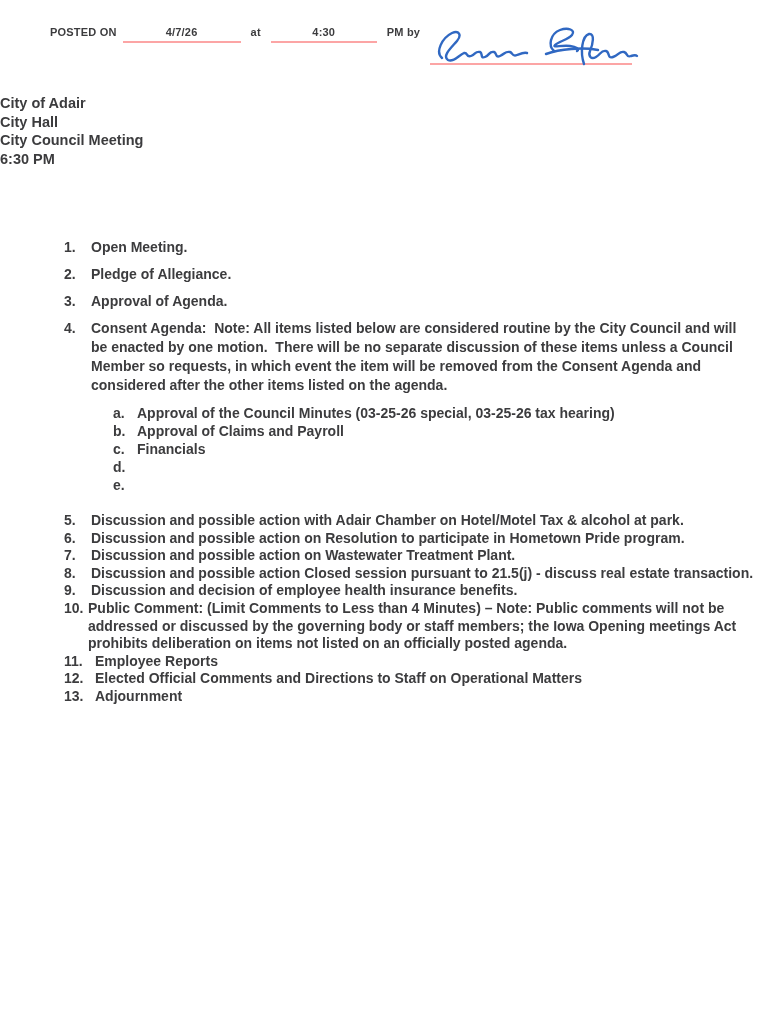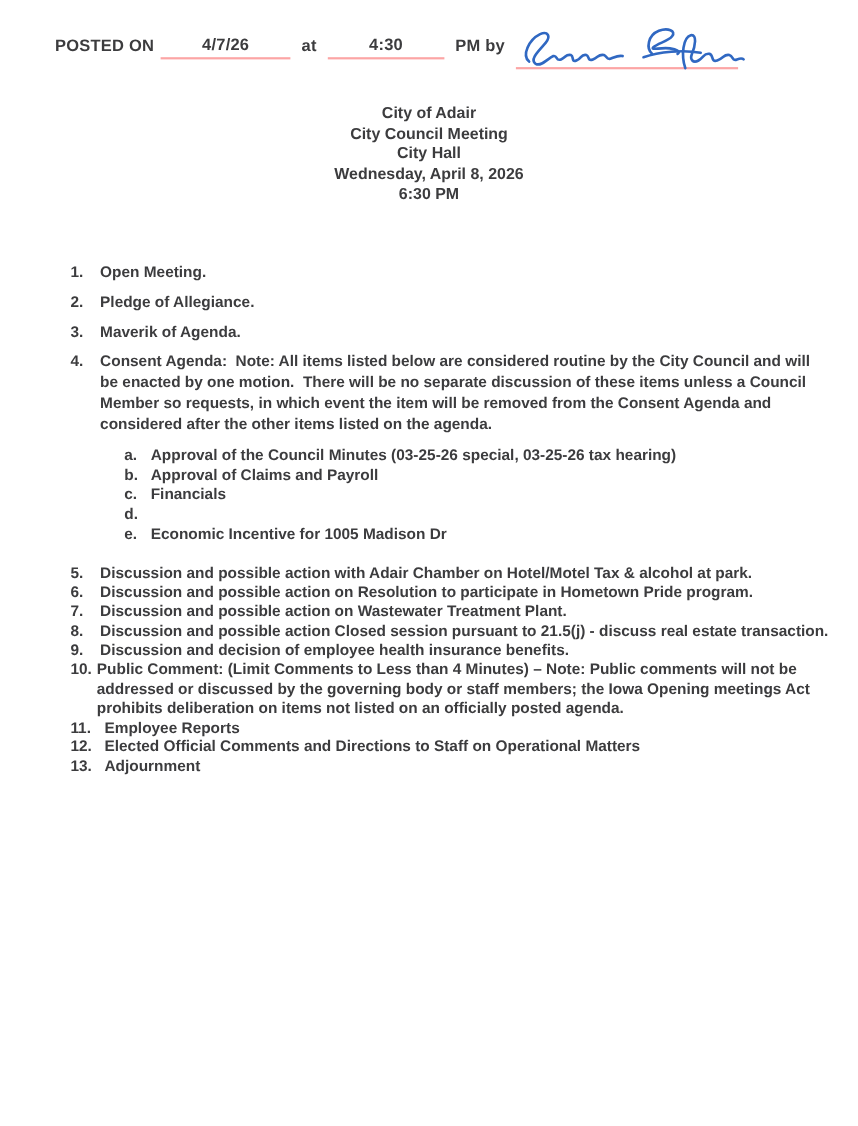--- a/index.html
+++ b/index.html
@@ -7,39 +7,39 @@
     width:780px; height:1024px;
     background:#ffffff;
     font-family:"Liberation Sans", sans-serif;
     color:#3c3c3e;
   }
   .page { position:relative; width:780px; height:1024px; overflow:hidden; background:#ffffff; }
 
   
   .posted-line {
     position:absolute; left:50px; top:26px; right:40px;
-    display:flex; align-items:center;
-    font-weight:700; font-size:15px; letter-spacing:0.2px;
+    display:flex; align-items:flex-start;
+    font-weight:700; font-size:11px; letter-spacing:0.2px;
     height:34px;
   }
   .posted-line .lbl { padding-bottom:3px; white-space:pre; }
   .field {
     border-bottom:2px solid #fca5a5;
     text-align:center; padding-bottom:3px;
     flex:none;
   }
   .date-field  { width:118px; margin-left:6px;  margin-right:10px; }
   .time-field  { width:106px; margin-left:10px; margin-right:10px; }
   .sig-field   { width:202px; margin-left:10px; position:relative; height:34px; }
   .sig-field svg { position:absolute; left:-4px; bottom:-7px; }
 
   
   .title-block {
     position:absolute; top:94px; left:0; width:780px;
-    text-align:center; font-weight:700; font-size:14.5px; line-height:18.5px;
+    text-align:left; font-weight:700; font-size:14.5px; line-height:18.5px;
   }
 
   
   .agenda {
     position:absolute; left:64px; top:238px; width:692px;
     list-style:none; margin:0; padding:0;
     font-size:14px; line-height:17.6px;
   }
   .agenda-item { display:flex; align-items:flex-start; }
   .agenda-item.spaced { line-height:19px; margin-bottom:8px; }
@@ -76,38 +76,37 @@
         <path d="M16,36 C9,30 16,16 26,11 C33,8 36,13 31,19 C25,26 16,34 22,38 C27,41 33,33 38,31 C42,30 40,36 45,34 C50,32 49,29 54,30 C57,31 54,37 59,35 C64,33 63,29 68,30 C71,31 69,36 74,34 C79,32 79,29 84,30 C87,31 86,35 91,33 C96,31 98,30 101,31"></path>
         <path d="M128,29 C122,24 124,12 134,8 C142,5 150,8 146,13 C142,18 133,19 129,23 C126,26 135,23 144,24 C150,25 154,27 151,29"></path>
         <path d="M120,32 C134,27 156,25 172,28"></path>
         <path d="M158,42 C154,30 156,14 163,12 C169,11 167,22 164,29 C162,34 165,38 170,35 C175,32 175,28 180,29 C184,30 181,37 187,35 C193,33 193,29 198,30 C202,31 200,36 205,34 C208,33 210,33 211,34"></path>
       </svg>
     </span>
   </div>
 
   <div class="title-block" id="title-block">
       <div>City of Adair</div>
+      <div>City Hall</div>
       <div>City Council Meeting</div>
-      <div>City Hall</div>
-      <div>Wednesday, April 8, 2026</div>
       <div>6:30 PM</div>
     </div>
 
   <ol class="agenda" id="agenda-list">
       <li class="agenda-item spaced">
         <span class="num">1.</span>
         <div class="body"><span class="txt"><span class="b">Open Meeting.</span></span></div>
       </li>
       <li class="agenda-item spaced">
         <span class="num">2.</span>
         <div class="body"><span class="txt"><span class="b">Pledge of Allegiance.</span></span></div>
       </li>
       <li class="agenda-item spaced">
         <span class="num">3.</span>
-        <div class="body"><span class="txt"><span class="b">Maverik of Agenda.</span></span></div>
+        <div class="body"><span class="txt"><span class="b">Approval of Agenda.</span></span></div>
       </li>
       <li class="agenda-item spaced">
         <span class="num">4.</span>
         <div class="body"><span class="txt"><span class="b">Consent Agenda:  Note: All items listed below are considered routine by the City Council and will be enacted by one motion.  There will be no separate discussion of these items unless a Council Member so requests, in which event the item will be removed from the Consent Agenda and considered after the other items listed on the agenda.</span></span><div class="sub-list">
             <div class="sub-item">
               <span class="sub-letter">a.</span>
               <span class="sub-text">Approval of the Council Minutes (03-25-26 special, 03-25-26 tax hearing)</span>
             </div>
             <div class="sub-item">
               <span class="sub-letter">b.</span>
@@ -115,21 +114,20 @@
             </div>
             <div class="sub-item">
               <span class="sub-letter">c.</span>
               <span class="sub-text">Financials</span>
             </div>
             <div class="sub-item">
               <span class="sub-letter">d.</span>
             </div>
             <div class="sub-item">
               <span class="sub-letter">e.</span>
-              <span class="sub-text">Economic Incentive for 1005 Madison Dr</span>
             </div>
           </div></div>
       </li>
       <li class="agenda-item">
         <span class="num">5.</span>
         <div class="body"><span class="txt"><span class="b">Discussion and possible action with Adair Chamber on Hotel/Motel Tax </span><span class="r">&amp; alcohol at park.</span></span></div>
       </li>
       <li class="agenda-item">
         <span class="num">6.</span>
         <div class="body"><span class="txt"><span class="b">Discussion and possible action on Resolution to participate </span><span class="r">in Hometown Pride program.</span></span></div>

